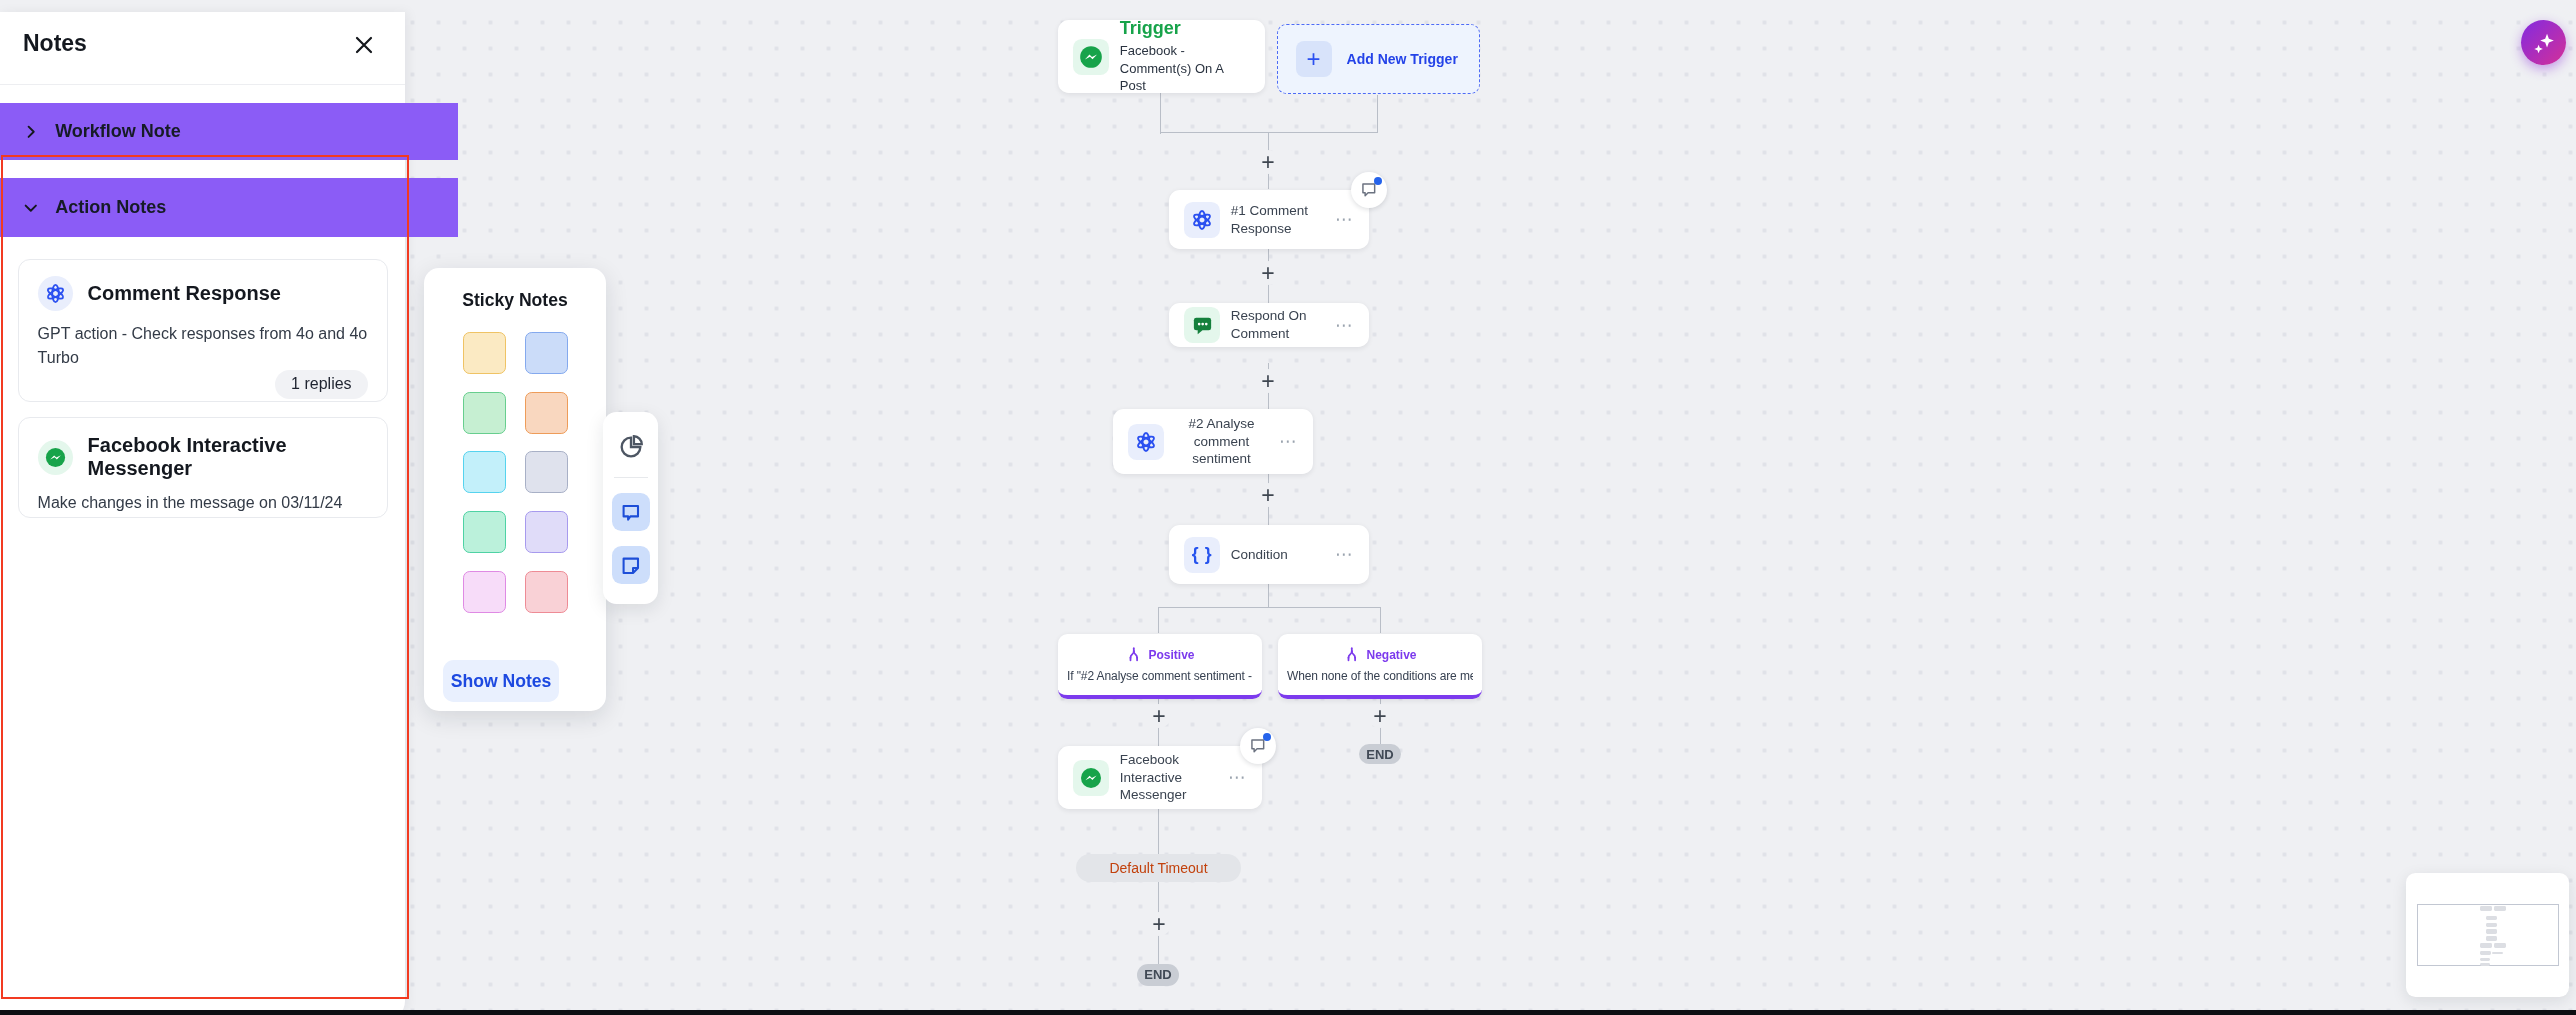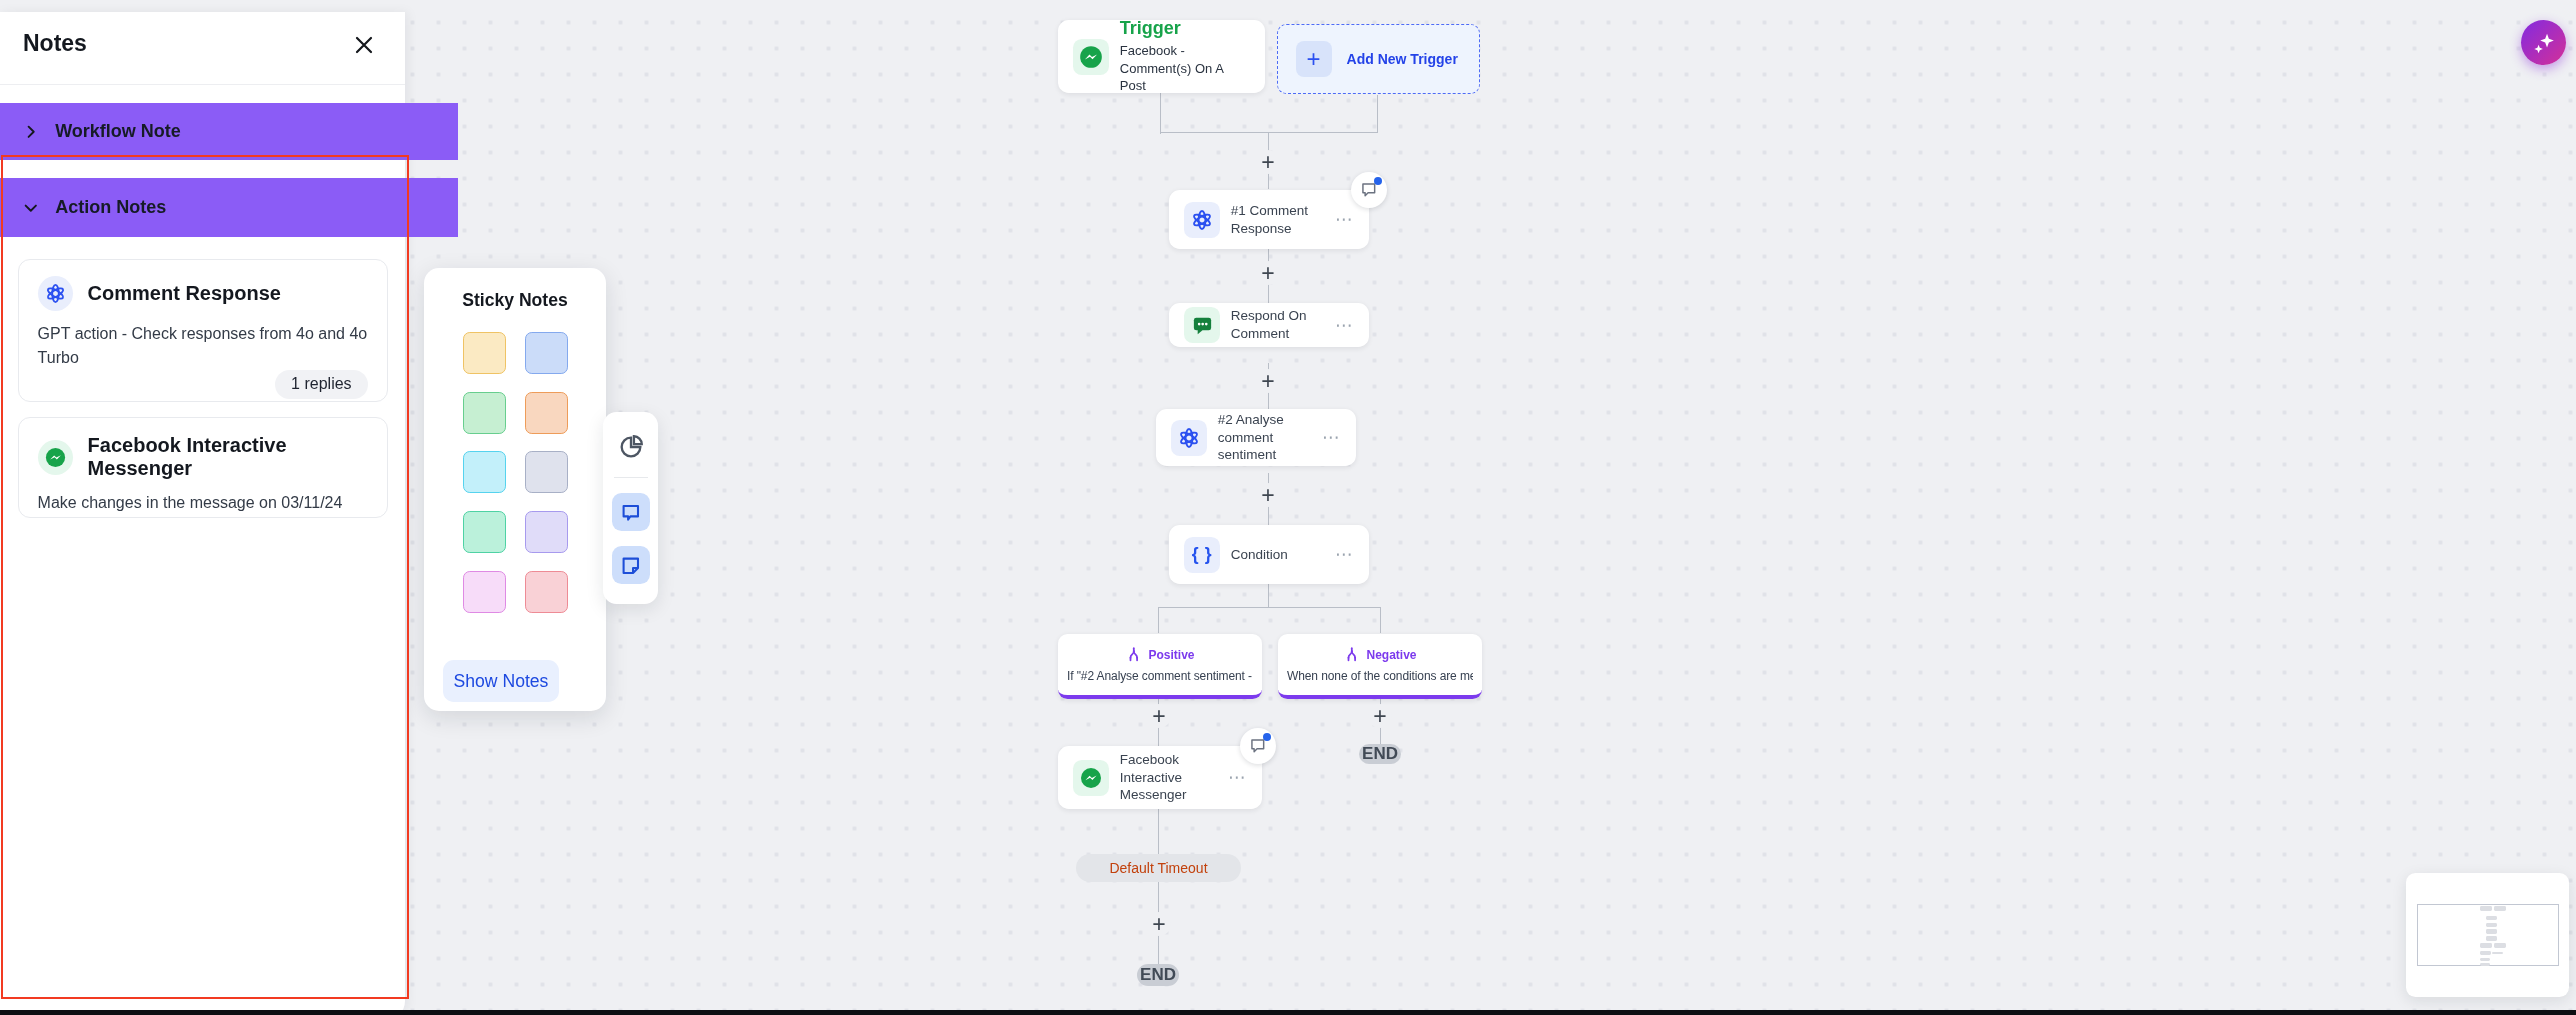--- a/index.html
+++ b/index.html
@@ -58,21 +58,21 @@
   .sticky-title { text-align:center; margin-top:21.6px; font-size:17.6px; font-weight:bold; color:#14181F; }
   .sticky-grid {
     margin:21.6px auto 0; width:104px;
     display:grid; grid-template-columns:43px 43px; gap:17.6px 19px;
   }
   .swatch { height:42px; border-radius:6.8px; border:1.4px solid transparent; cursor:pointer; }
   .show-notes-btn {
     position:absolute; left:19px; top:392px; width:116px; height:42px;
     background:#E9F0FE; border-radius:10.8px;
     display:flex; align-items:center; justify-content:center;
-    font-size:17.6px; font-weight:normal; color:#1D49E0; cursor:pointer;
+    font-size:17.6px; font-weight:bold; color:#1D49E0; cursor:pointer;
   }
 
   
   .toolbar {
     position:absolute; left:603px; top:412px; width:55px; height:192px;
     background:#fff; border-radius:13.5px; box-shadow:0 5.4px 17.6px rgba(20,25,40,.10);
     display:flex; flex-direction:column; align-items:center; z-index:5;
   }
   .toolbar-icon-plain { margin-top:19px; width:31px; height:31px; display:flex; align-items:center; justify-content:center; }
   .toolbar-divider { width:34px; height:1.4px; background:#E7E9EC; margin:15px 0; }
@@ -126,21 +126,21 @@
   .branch-label { font-size:12px; font-weight:bold; color:#7C3AED; }
   .branch-desc {
     margin-top:5.4px; font-size:12px; color:#374151; letter-spacing:-0.1px;
     white-space:nowrap; overflow:hidden; max-width:186px;
   }
 
   .pill {
     position:absolute; border-radius:675px;
     display:flex; align-items:center; justify-content:center; z-index:2;
   }
-  .pill.end { background:#C9CDD4; color:#414A56; font-size:17px; font-weight:bold; }
+  .pill.end { background:#C9CDD4; color:#414A56; font-size:13px; font-weight:bold; }
   .pill.timeout { background:#E3E5E9; color:#c2410c; font-size:14px; }
 
   .note-badge {
     position:absolute; width:36px; height:36px; background:#fff; border-radius:50%;
     box-shadow:0 1.4px 5.4px rgba(20,25,40,.15);
     display:flex; align-items:center; justify-content:center; z-index:4; cursor:pointer;
   }
   .note-badge .dot {
     position:absolute; right:4.7px; top:4.7px; width:8.8px; height:8.8px;
     border-radius:50%; background:#2563EB;
@@ -241,21 +241,21 @@
         <path d="M7 16v5l5-4z" fill="#15803D"></path>
         <circle cx="8.5" cy="10.5" r="1.4" fill="#fff"></circle>
         <circle cx="12.2" cy="10.5" r="1.4" fill="#fff"></circle>
         <circle cx="15.9" cy="10.5" r="1.4" fill="#fff"></circle>
       </svg>
   </div>
   <div class="wf-title">Respond On Comment</div>
   <div class="wf-ellipsis">⋯</div>
 </div>
 
-<div class="wf-card" style="left:1156px; top:409px; width:200px; height:57px;">
+<div class="wf-card" style="left:1113px; top:409px; width:200px; height:65px;text-align:center;">
   <div class="wf-icon blue">
     <svg width="24" height="24" viewBox="0 0 24 24">
         <g fill="none" stroke="#2B50F0" stroke-width="1.9">
           <ellipse cx="12" cy="12" rx="3.4" ry="9"></ellipse>
           <ellipse cx="12" cy="12" rx="3.4" ry="9" transform="rotate(60 12 12)"></ellipse>
           <ellipse cx="12" cy="12" rx="3.4" ry="9" transform="rotate(120 12 12)"></ellipse>
         </g>
       </svg>
   </div>
   <div class="wf-title">#2 Analyse comment sentiment</div>

